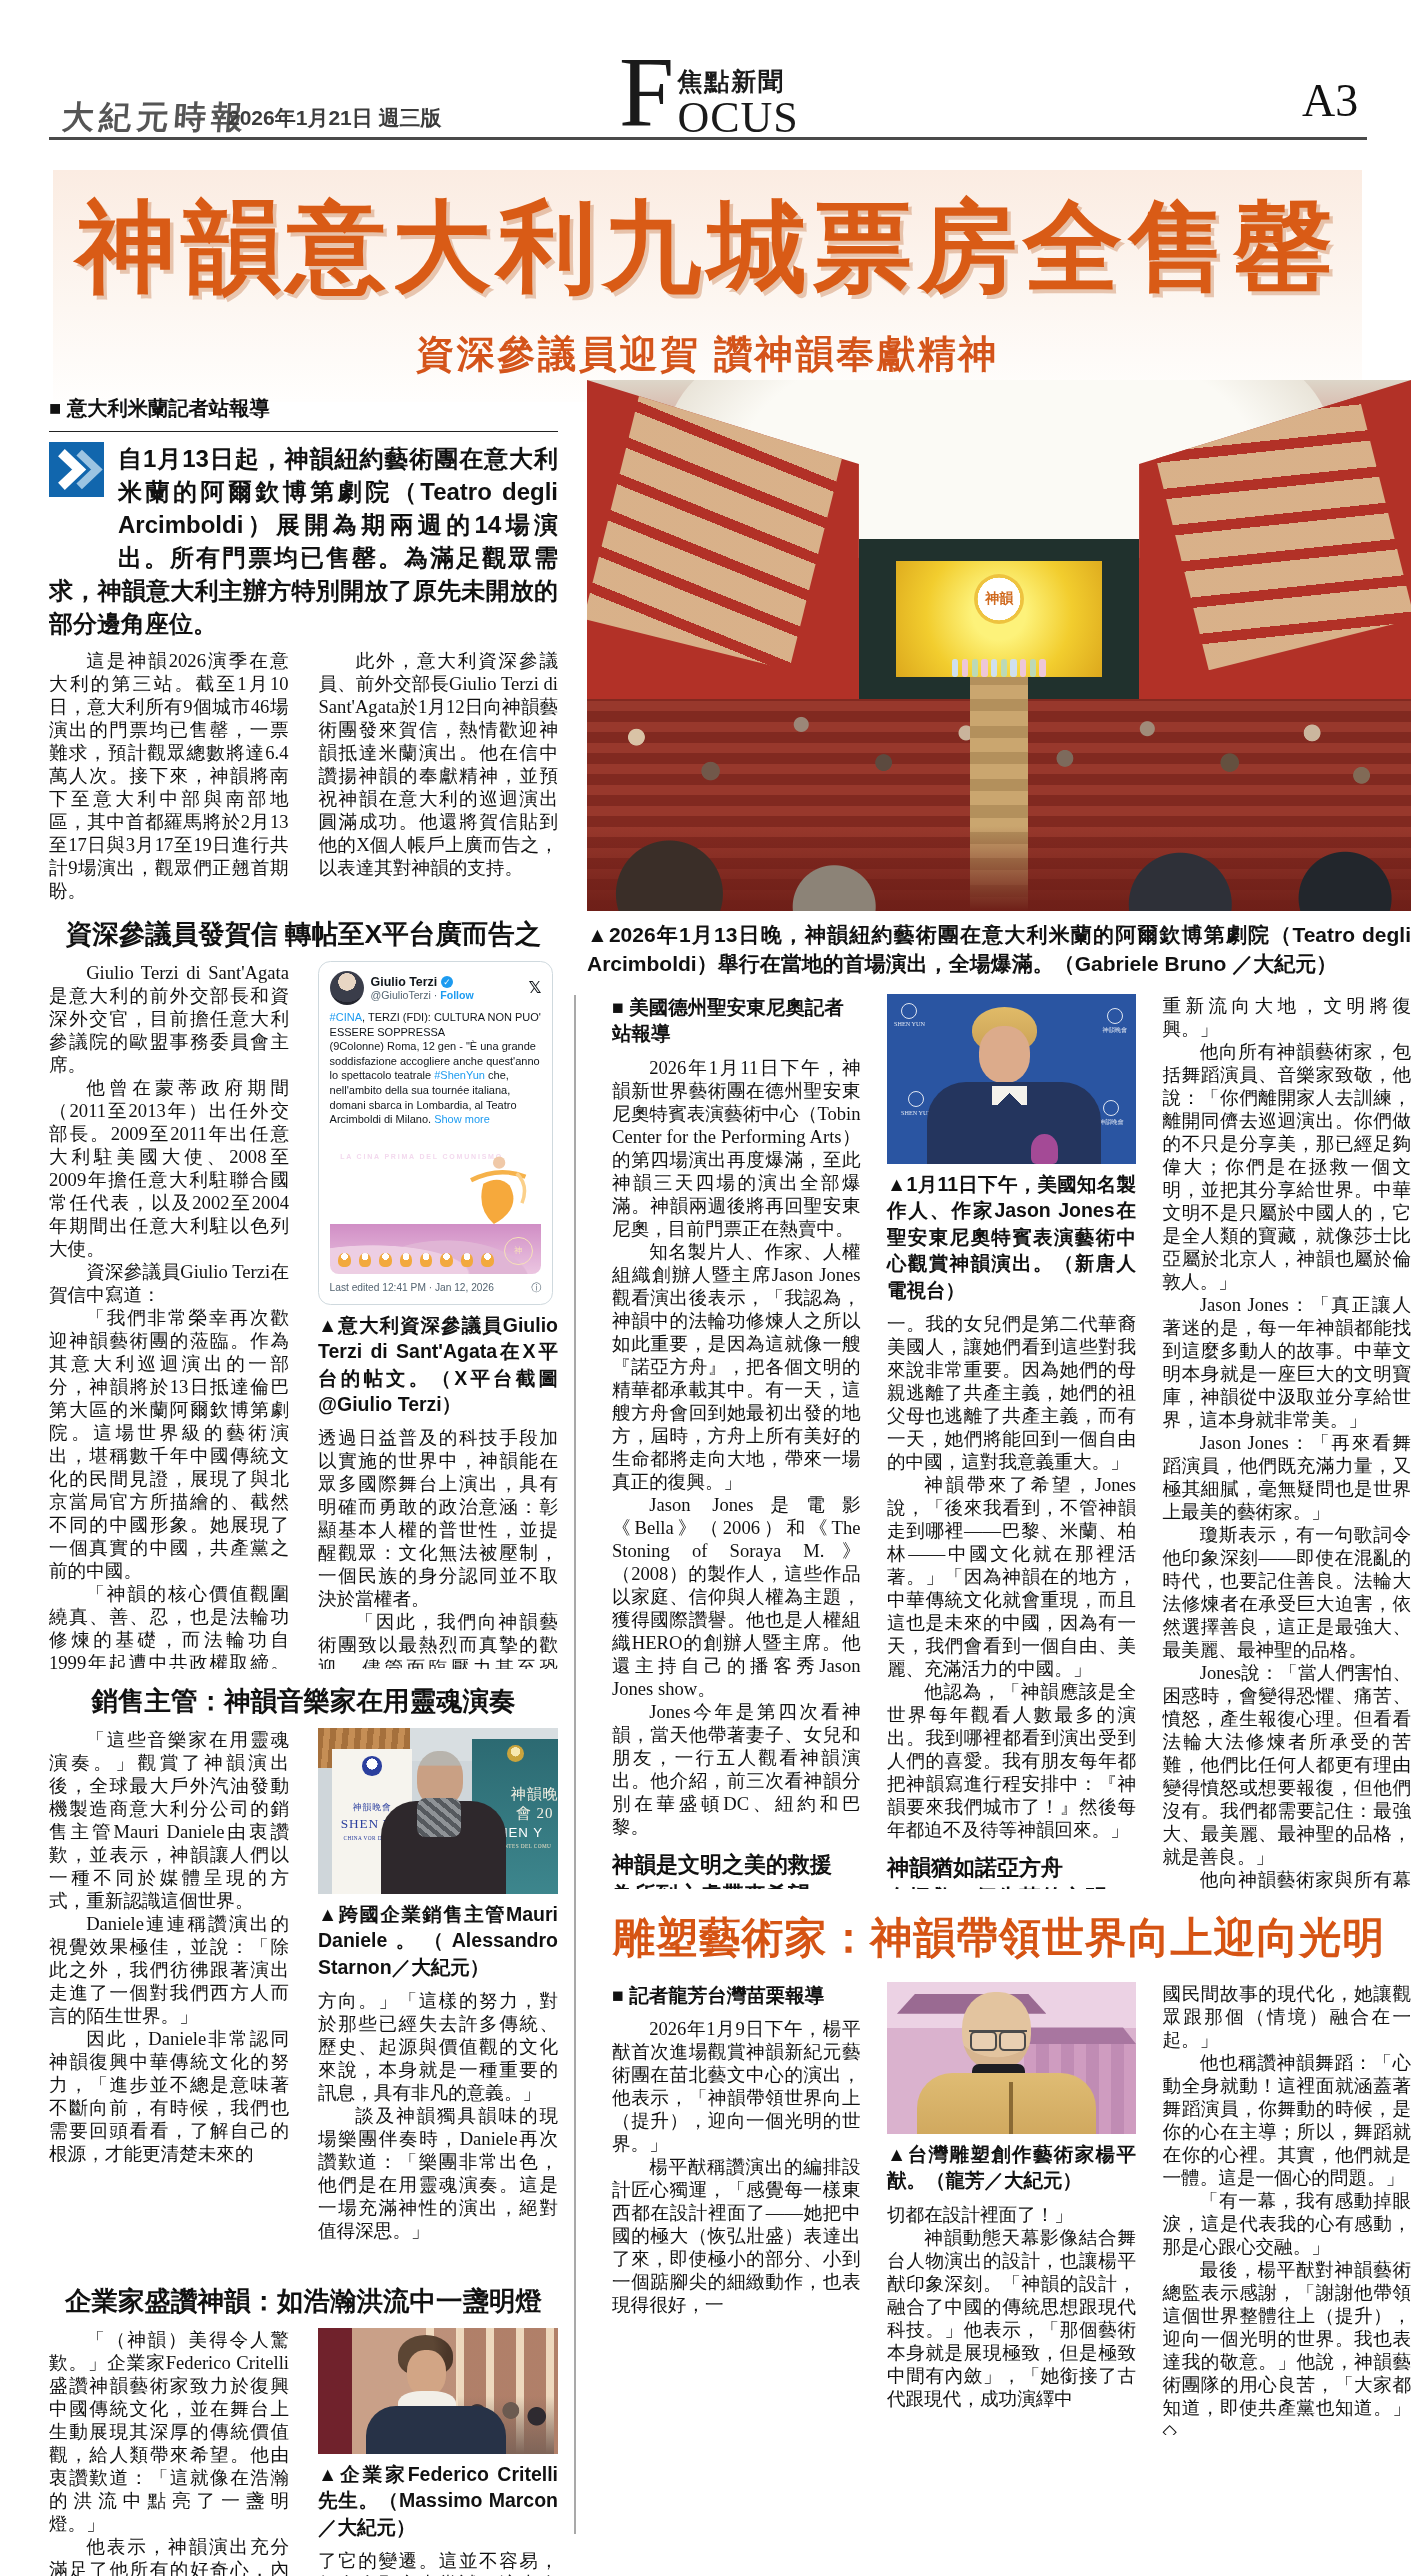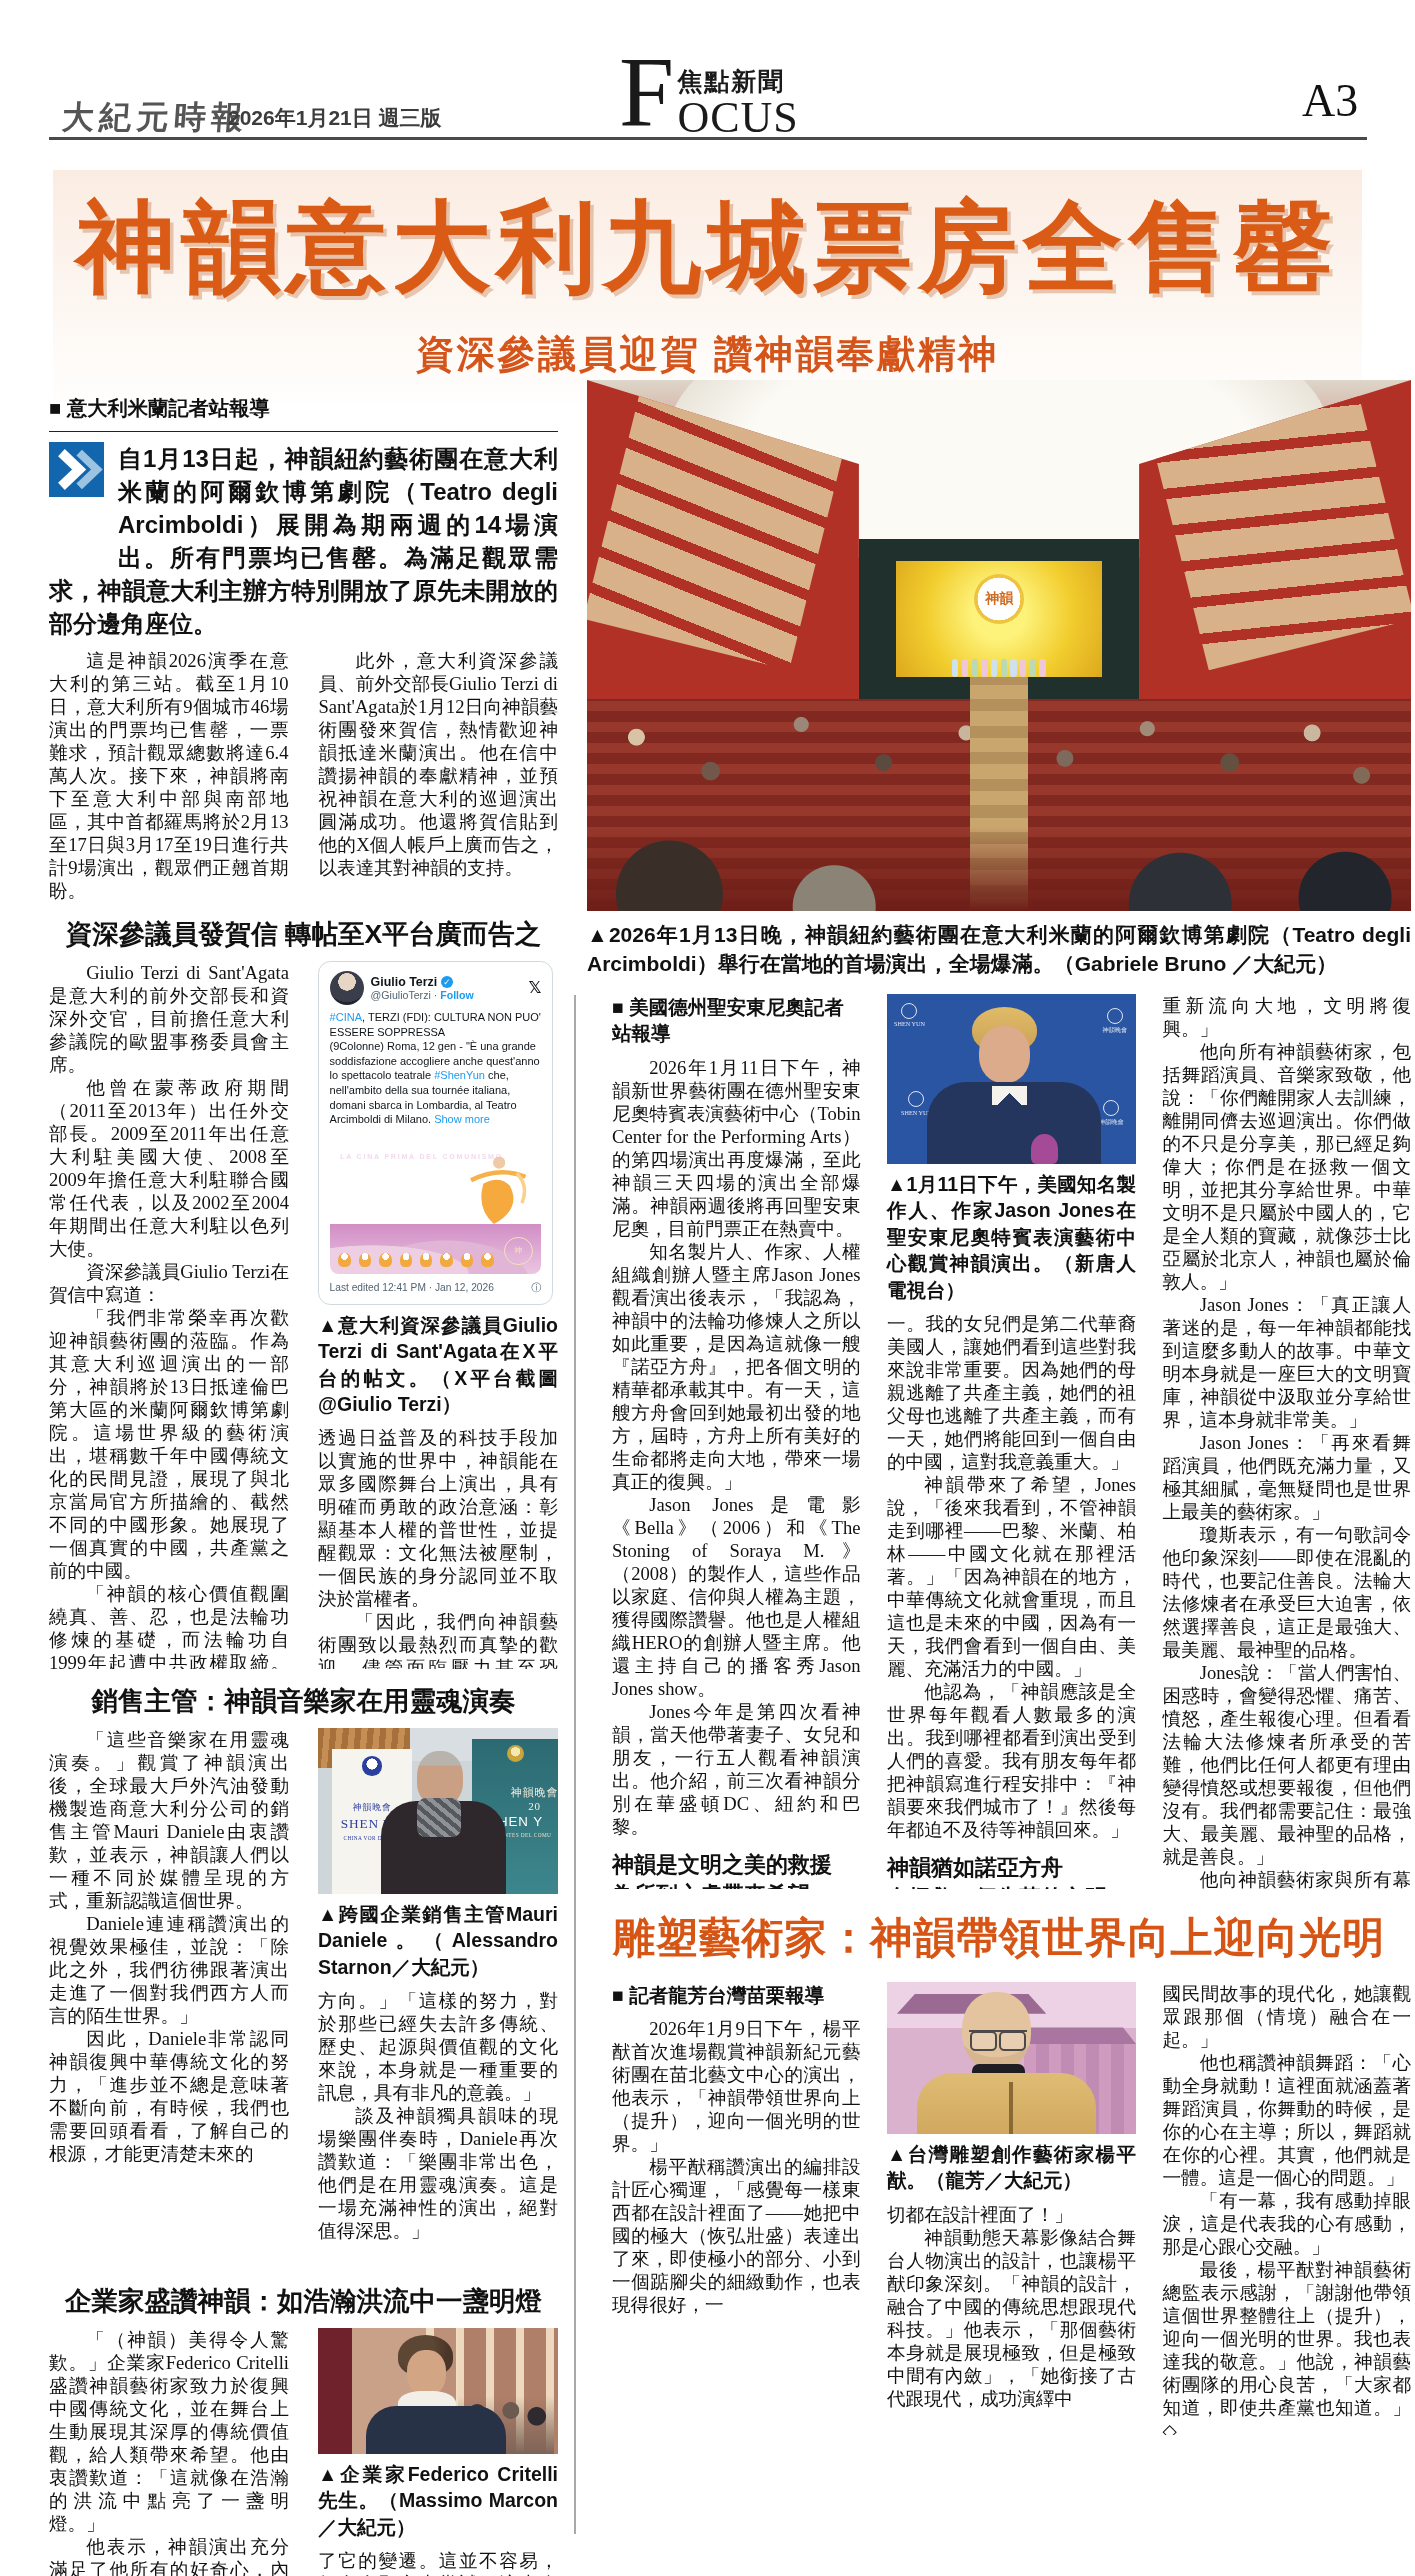--- a/index.html
+++ b/index.html
@@ -133,21 +133,21 @@
         background:repeating-linear-gradient(95deg,#a5703c 0 6.2px,#c58e55 6.2px 12.4px);}
   .banner-l{position:absolute;left:6%;top:13%;width:33%;height:87%;background:#f6f4ee;
             color:#2b3f9e;text-align:center;}
   .banner-l .t1{font-size:8.8px;margin-top:26.5px;letter-spacing:0.9px;}
   .banner-l .t2{font-size:13.3px;font-family:"Liberation Serif",serif;letter-spacing:0.9px;margin-top:1.8px;}
   .banner-l .t3{font-size:5.3px;letter-spacing:0.4px;margin-top:2.7px;}
   .blogo{width:19.5px;height:19.5px;border-radius:50%;margin:7px auto 0;
          background:radial-gradient(circle at 50% 40%,#fff 0 35%,#2b3f9e 36%);}
   .banner-r{position:absolute;right:0;top:7%;width:36%;height:93%;
             background:linear-gradient(180deg,#2c6a72,#3d868d);color:#f3efe2;text-align:center;}
-  .banner-r .t1{font-size:11px;margin-top:23px;letter-spacing:0.9px;margin-left:38px;}
+  .banner-r .t1{font-size:15px;margin-top:23px;letter-spacing:0.9px;margin-left:38px;}
   .banner-r .t2{font-size:13.3px;font-family:Liberation Sans, sans-serif;color:#fff;letter-spacing:0.9px;margin-top:1.8px;}
   .banner-r .t3{font-size:5.3px;letter-spacing:0.4px;margin-top:2.7px;color:#e9dfc4;}
   .glogo{width:17.7px;height:17.7px;border-radius:50%;margin:5.3px auto 0;
          background:radial-gradient(circle at 50% 40%,#f7e8b0 0 35%,#caa43c 36%);}
   .m-head{position:absolute;left:41%;top:14%;width:46px;height:55px;border-radius:45% 45% 42% 42%;
           background:linear-gradient(180deg,#b8b4ad 0 26%,#c9a084 27%);}
   .m-body{position:absolute;left:26%;top:44%;width:52%;height:56%;border-radius:35px 35px 0 0;
           background:#2e282c;}
   .m-scarf{position:absolute;left:41%;top:42%;width:44px;height:39px;border-radius:8.8px;
           background:repeating-linear-gradient(40deg,#8e9296 0 4.4px,#55595e 4.4px 8.8px);}

